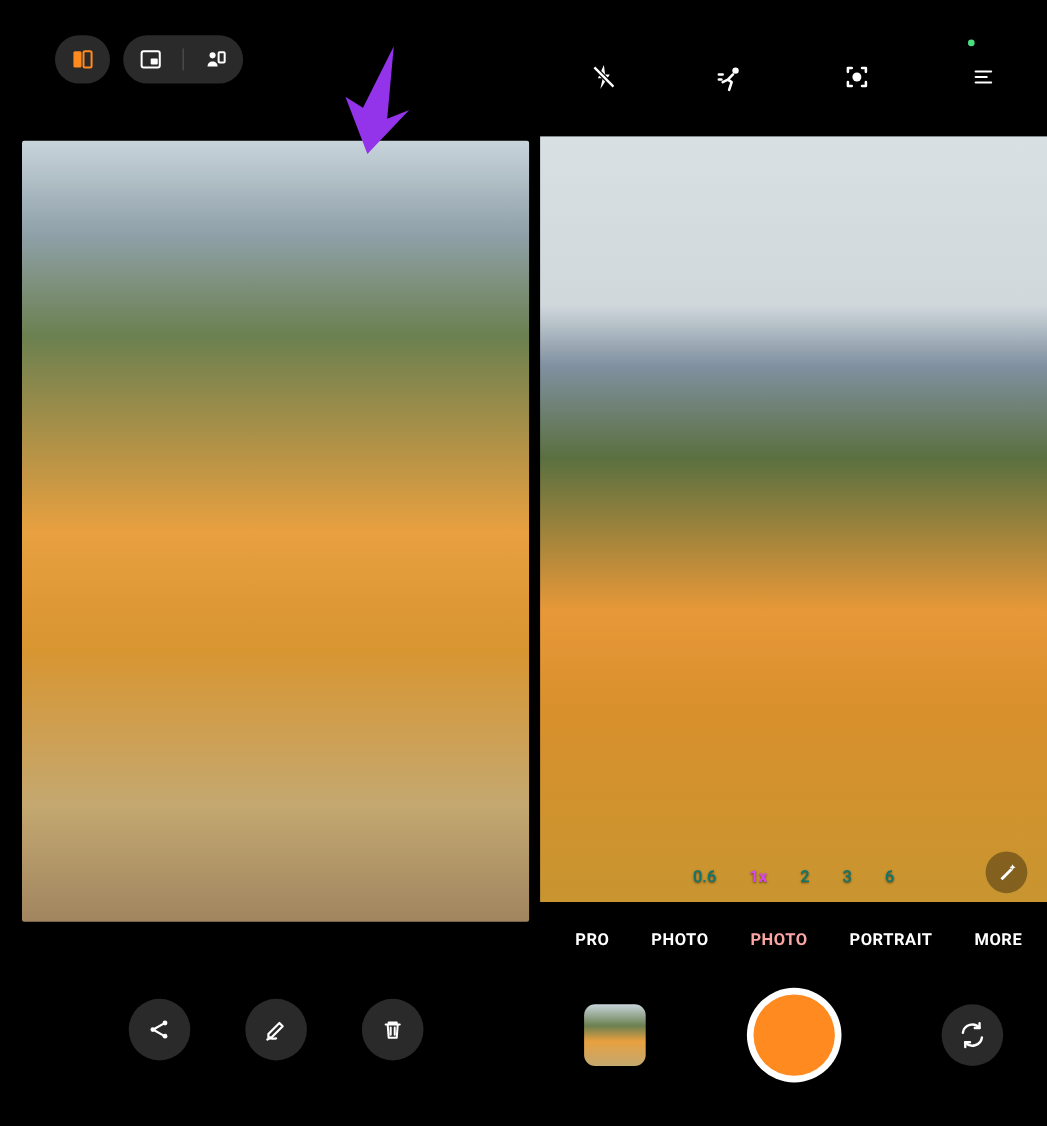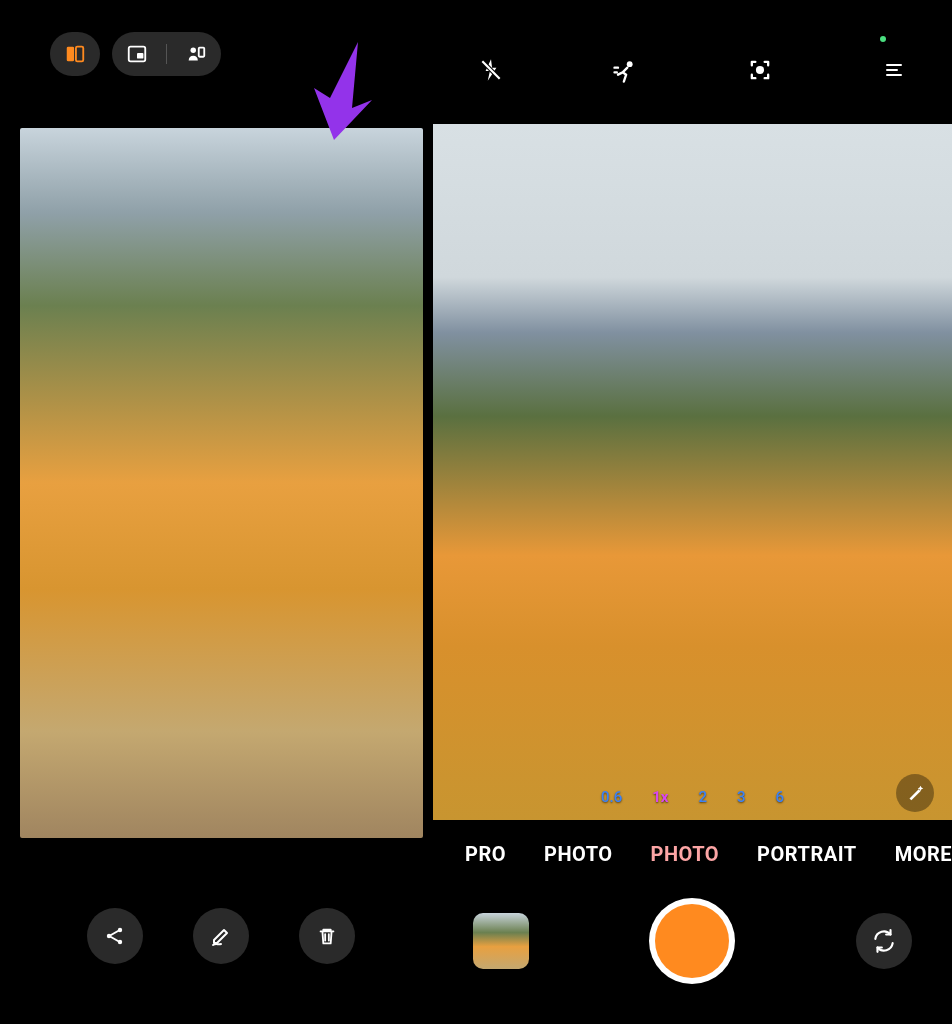--- a/index.html
+++ b/index.html
@@ -28,27 +28,27 @@
 
   
   .preview-left { flex: 1; display: flex; align-items: center; justify-content: center; margin-top: 40px; margin-bottom: 40px; }
   .preview-left .photo { width: 100%; height: 100%; background: linear-gradient(180deg, #c8d4dc 0%, #8fa0a8 12%, #6b8050 25%, #e8a040 50%, #d89530 65%, #c4a870 85%, #a08560 100%); border-radius: 2px; }
 
   .preview-right { flex: 1; position: relative; margin-top: 20px; }
   .preview-right .photo { position: absolute; inset: 0; background: linear-gradient(180deg, #d8e0e4 0%, #d0d8dc 22%, #8090a0 30%, #5a7040 42%, #e89838 62%, #d8902c 75%, #c89530 100%); }
 
   
   .zoom-row { position: absolute; bottom: 14px; left: 0; right: 0; display: flex; align-items: center; justify-content: center; gap: 30px; z-index: 3; }
-  .zoom-item { color: #3b82f6; font-size: 15px; font-weight: 500; text-shadow: 0 1px 2px rgba(0,0,0,0.6); }
+  .zoom-item { color: #0f766e; font-size: 15px; font-weight: 500; text-shadow: 0 1px 2px rgba(0,0,0,0.6); }
   .zoom-item.active { color: #d946ef; font-weight: 700; }
   .filter-btn { position: absolute; right: 18px; bottom: 8px; width: 38px; height: 38px; border-radius: 50%; background: rgba(0,0,0,0.35); display: flex; align-items: center; justify-content: center; z-index: 3; }
 
   
   .modes-row { display: flex; align-items: center; height: 68px; gap: 38px; padding-left: 32px; overflow-x:hidden;}
-  .mode { color: #fff; font-size: 20px; font-weight: 700; letter-spacing: 0.5px; white-space: nowrap; }
+  .mode { color: #fff; font-size: 15px; font-weight: 700; letter-spacing: 0.5px; white-space: nowrap; }
   .mode.active { color: #fca5a5; }
 
   
   .shutter-bar { display: flex; align-items: center; justify-content: space-between; padding: 10px 40px 20px 40px; }
   .thumb { width: 56px; height: 56px; border-radius: 10px; background: linear-gradient(180deg, #c8d4dc 0%, #6b8050 35%, #e8a040 60%, #c4a870 100%); }
   .shutter-wrap { position: relative; width: 86px; height: 86px; }
   .shutter-ring { position: absolute; inset: 0; border-radius: 50%; background: #fff; }
   .shutter-inner { position: absolute; inset: 6px; border-radius: 50%; background: #ff8a1f; }
   .switch-btn { width: 56px; height: 56px; border-radius: 50%; background: #2a2a2a; display: flex; align-items: center; justify-content: center; }
 

